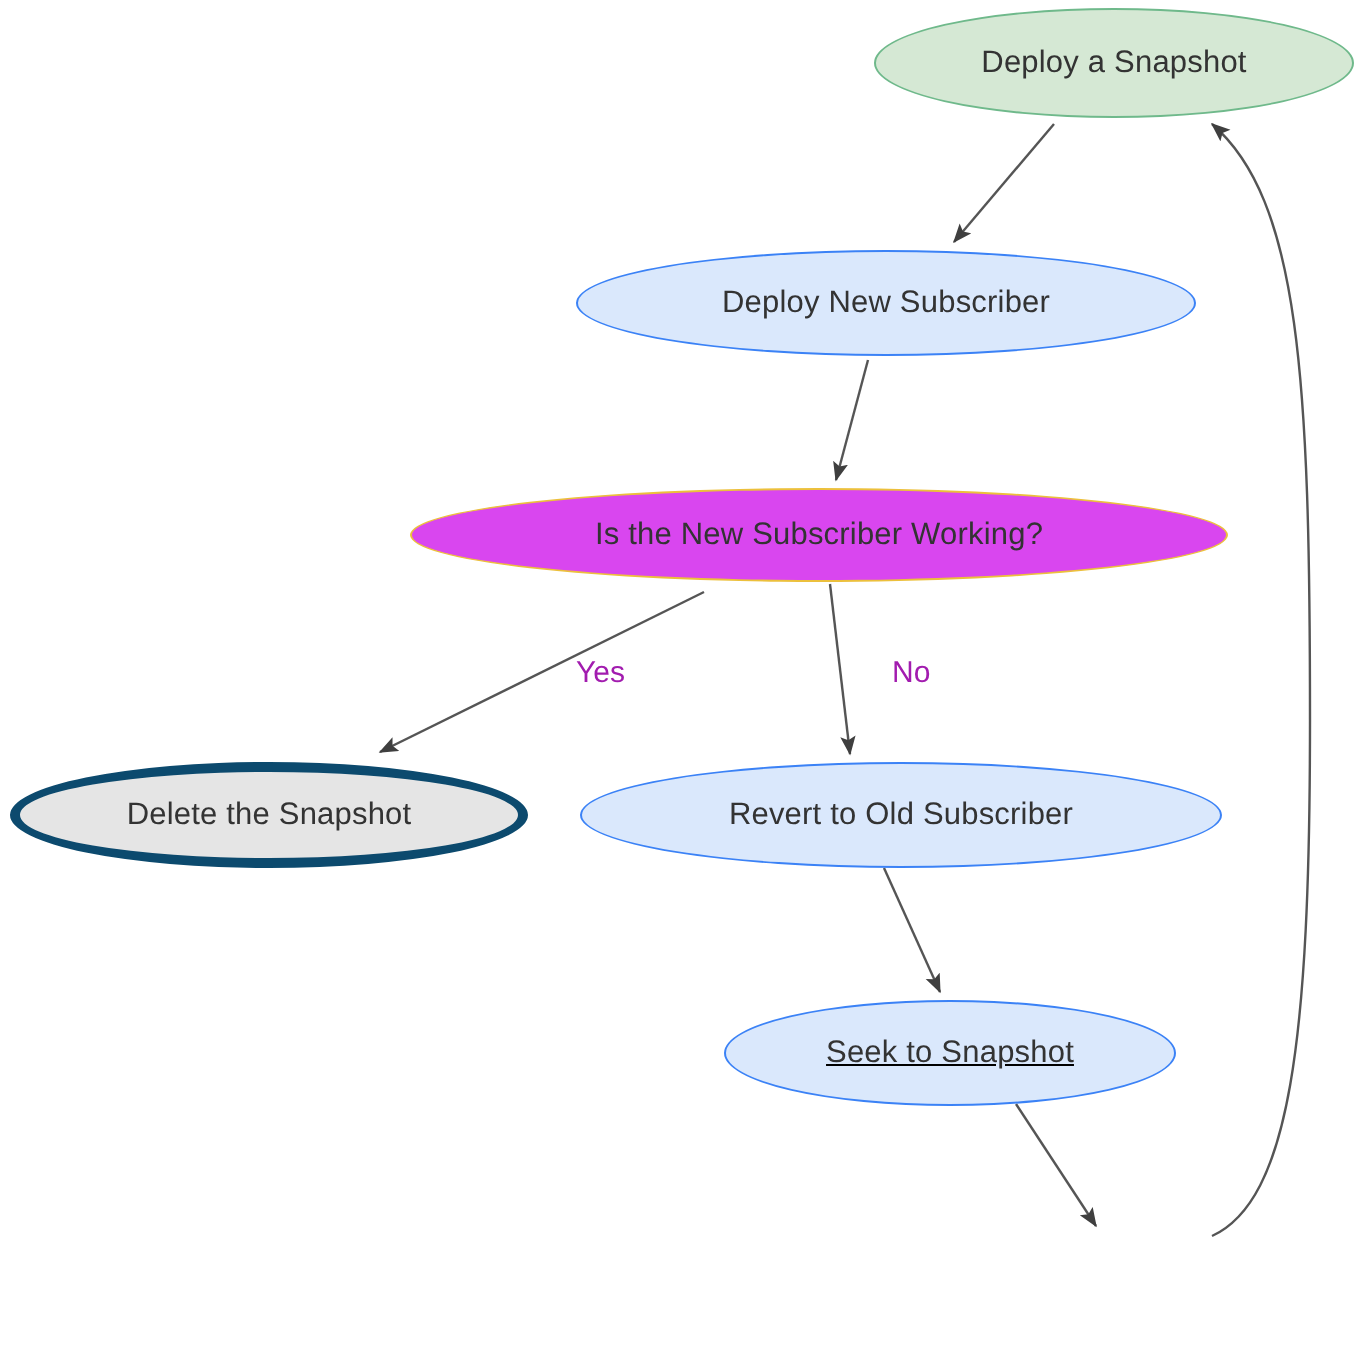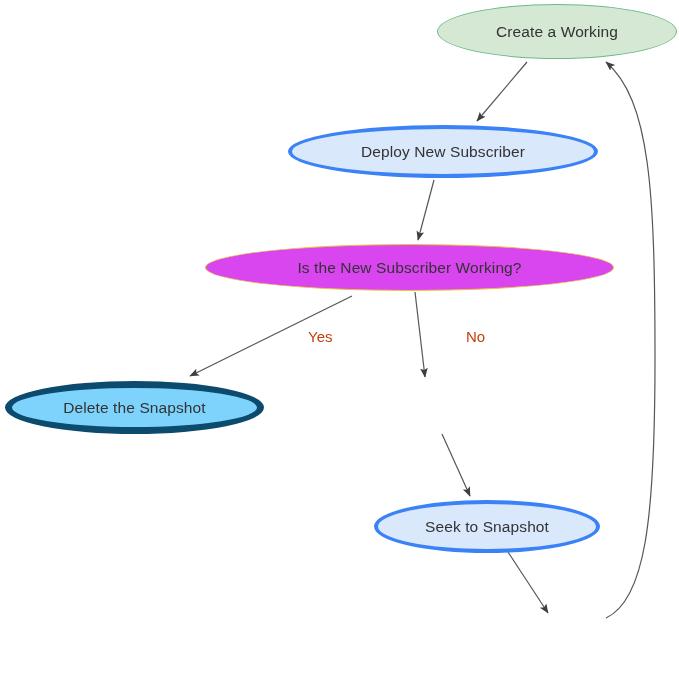--- a/index.html
+++ b/index.html
@@ -38,29 +38,28 @@
   .node-label {
     font-size: 15.5px;
     line-height: 1.1;
     color: #333333;
     letter-spacing: 0.1px;
     white-space: nowrap;
   }
   .edge-label {
     position: absolute;
     font-size: 15px;
-    color: #c2410c;
+    color: #a21caf;
     white-space: nowrap;
-    margin-left: 20px;
   }
   
   .n-green  { background: #d5e8d4; border: 1px solid #6fb98b; }
-  .n-blue   { background: #dae8fc; border: 4px solid #3b82f6; align-items: center; }
+  .n-blue   { background: #dae8fc; border: 1px solid #3b82f6; align-items: center; }
   .n-yellow { background: #d946ef; border: 1px solid #ecc03c; }
-  .n-red    { background: #7dd3fc; border: 7px solid #0c4a6e; }
+  .n-red    { background: #e5e5e5; border: 5px solid #0c4a6e; }
 </style>
 </head>
 <body>
 
 <div id="flowchart-canvas">
 
   <svg id="edge-layer" viewBox="0 0 679 676" width="679" height="676" xmlns="http://www.w3.org/2000/svg">
     <defs>
       <marker id="arrowhead" markerWidth="9" markerHeight="9" refX="7.4" refY="3.2" orient="auto" markerUnits="strokeWidth">
         <path d="M0,0 L8,3.2 L0,6.4 L1.6,3.2 z" fill="#3f3f3f"></path>
@@ -76,37 +75,40 @@
     <path d="M 415,292 L 425,377" fill="none" stroke="#555555" stroke-width="1.2" marker-end="url(#arrowhead)"></path>
 
     <path d="M 442,434 L 470,496" fill="none" stroke="#555555" stroke-width="1.2" marker-end="url(#arrowhead)"></path>
 
     <path d="M 508,552 L 548,613" fill="none" stroke="#555555" stroke-width="1.2" marker-end="url(#arrowhead)"></path>
 
     <path d="M 606,618 C 645,600 655,520 655,360 C 655,190 650,100 606,62" fill="none" stroke="#555555" stroke-width="1.2" marker-end="url(#arrowhead)"></path>
   </svg>
 
   <div class="node n-green" style="left:437px; top:4px; width:240px; height:55px;">
-    <span class="node-label">Create a Working</span>
+    <span class="node-label">Deploy a Snapshot</span>
   </div>
 
   <div class="node n-blue" style="left:288px; top:125px; width:310px; height:53px;">
     <span class="node-label">Deploy New Subscriber</span>
   </div>
 
   <div class="node n-yellow" style="left:205px; top:244px; width:409px; height:47px;">
     <span class="node-label">Is the New Subscriber Working?</span>
   </div>
 
   <div class="node n-red" style="left:5px; top:381px; width:259px; height:53px;">
     <span class="node-label">Delete the Snapshot</span>
   </div>
 
+  <div class="node n-blue" style="left:290px; top:381px; width:321px; height:53px;">
+    <span class="node-label">Revert to Old Subscriber</span>
+  </div>
 
-  <div class="node n-blue" style="left:374px; top:500px; width:226px; height:53px;">
+  <div class="node n-blue" style="left:362px; top:500px; width:226px; height:53px;text-decoration:underline;">
     <span class="node-label">Seek to Snapshot</span>
   </div>
 
 
   <span class="edge-label" style="left:288px; top:328px;">Yes</span>
 
   <span class="edge-label" style="left:446px; top:328px;">No</span>
 
 </div>
 

